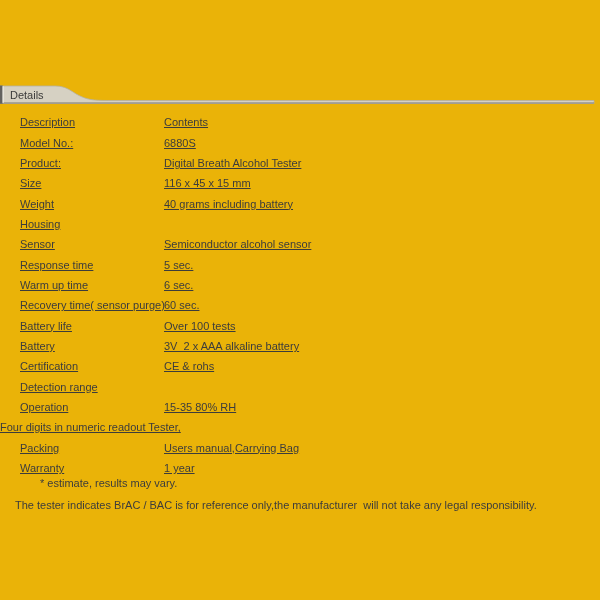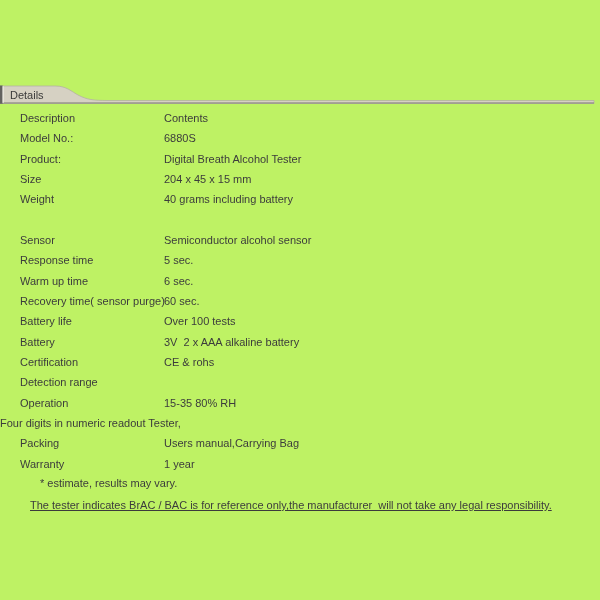--- a/index.html
+++ b/index.html
@@ -4,21 +4,21 @@
 <style>
   html, body {
     margin: 0;
     padding: 0;
     background: #ffffff;
   }
   .page {
     position: relative;
     width: 600px;
     height: 600px;
-    background: #bef264;
+    background: #eab308;
     overflow: hidden;
     font-family: "Liberation Sans", "DejaVu Sans", sans-serif;
     color: #3c3c3c;
   }
   .tab-strip {
     position: absolute;
     left: 0;
     top: 85px;
     width: 600px;
     height: 22px;
@@ -37,24 +37,25 @@
     white-space: pre;
   }
   .spec-table {
     position: absolute;
     left: 0;
     top: 108px;
     width: 600px;
   }
   .spec-row {
     display: flex;
-    align-items: center;
+    align-items: flex-end;
     height: 20.33px;
     font-size: 11px;
     color: #3c3c3c;
+    text-decoration: underline;
   }
   .row-label {
     width: 164px;
     padding-left: 20px;
     box-sizing: border-box;
     flex: 0 0 164px;
     white-space: pre;
   }
   .row-value {
     white-space: pre;
@@ -63,23 +64,22 @@
     position: absolute;
     font-size: 11px;
     color: #3c3c3c;
     white-space: pre;
   }
   .note-estimate {
     left: 40px;
     top: 477px;
   }
   .note-disclaimer {
-    left: 30px;
+    left: 15px;
     top: 499px;
-    text-decoration: underline;
   }
 </style>
 </head>
 <body>
 
 <div class="page">
 
   <div class="tab-strip">
     <svg viewBox="0 0 600 22" xmlns="http://www.w3.org/2000/svg">
       <path d="M0,1 H55 C67,1 71,6.5 79,10.5 C87,14.5 93,15.5 108,15.5 H594 V18.5 H0 Z" fill="#d6d1c3" stroke="#b5b1a4" stroke-width="0.8"></path>
@@ -98,27 +98,28 @@
     <div class="spec-row">
       <div class="row-label">Model No.:</div>
       <div class="row-value">6880S</div>
     </div>
     <div class="spec-row">
       <div class="row-label">Product:</div>
       <div class="row-value">Digital Breath Alcohol Tester</div>
     </div>
     <div class="spec-row">
       <div class="row-label">Size</div>
-      <div class="row-value">204 x 45 x 15 mm</div>
+      <div class="row-value">116 x 45 x 15 mm</div>
     </div>
     <div class="spec-row">
       <div class="row-label">Weight</div>
       <div class="row-value">40 grams including battery</div>
     </div>
     <div class="spec-row">
+      <div class="row-label">Housing</div>
     </div>
     <div class="spec-row">
       <div class="row-label">Sensor</div>
       <div class="row-value">Semiconductor alcohol sensor</div>
     </div>
     <div class="spec-row">
       <div class="row-label">Response time</div>
       <div class="row-value">5 sec.</div>
     </div>
     <div class="spec-row">

